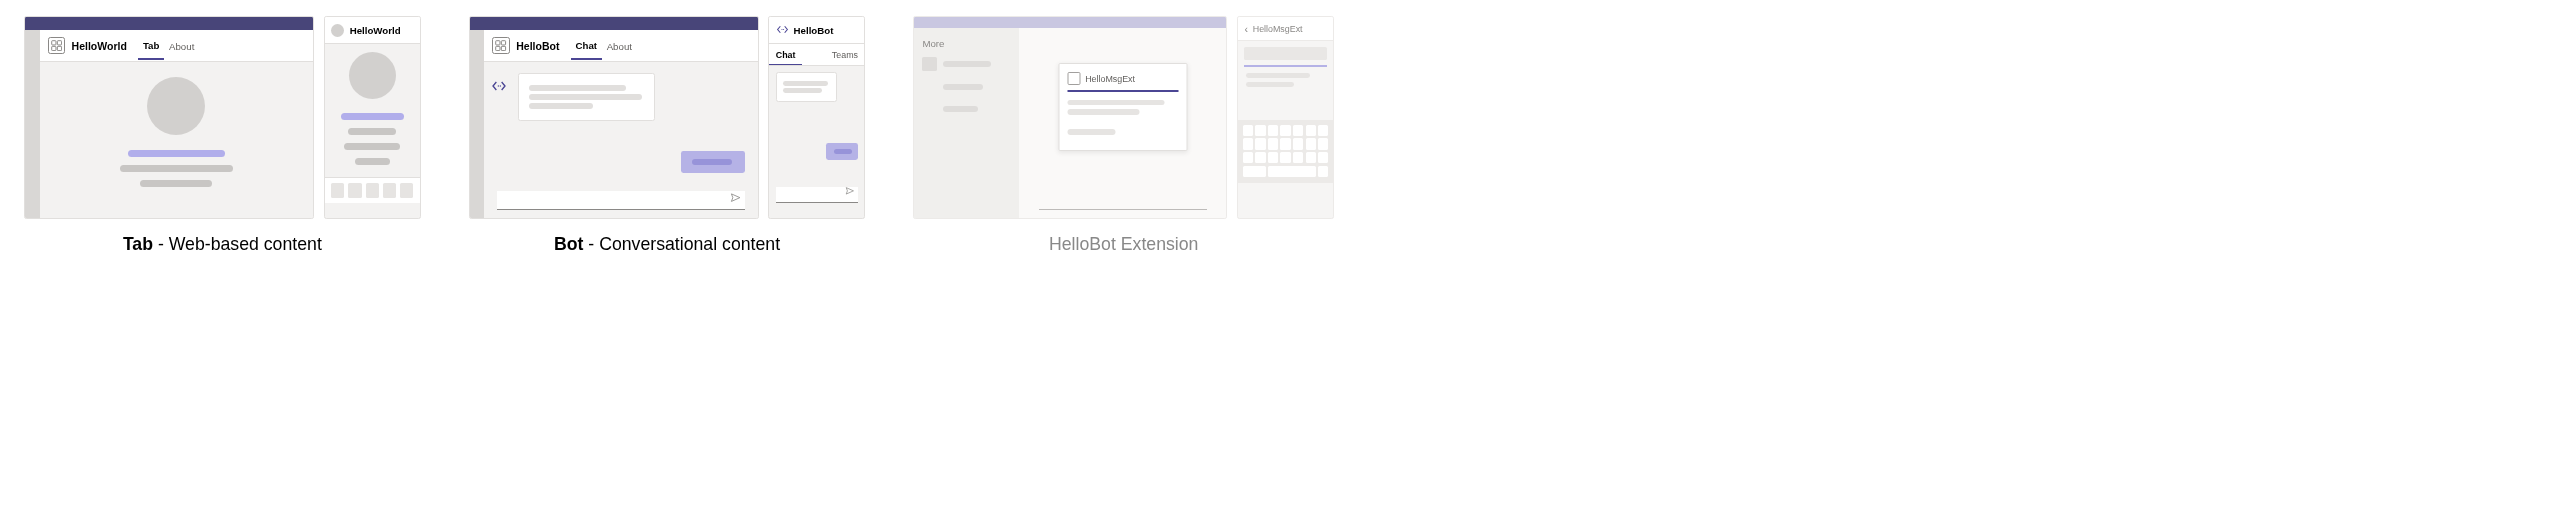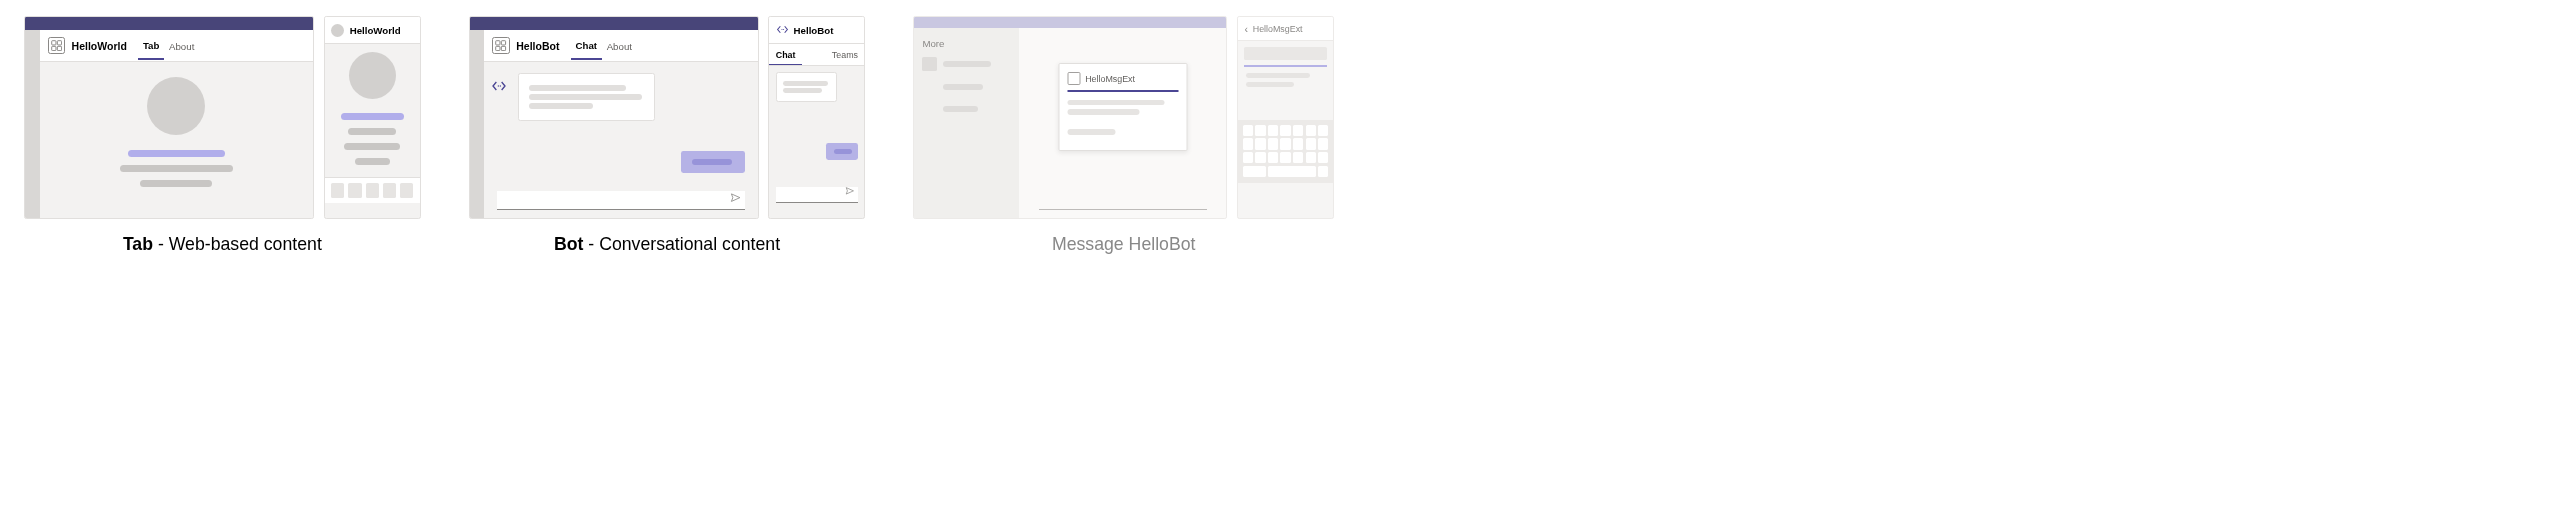--- a/index.html
+++ b/index.html
@@ -583,17 +583,17 @@
             <div class="k"></div>
             <div class="k"></div>
             <div class="k"></div>
             <div class="k"></div>
           <div class="k md"></div>
             <div class="k sp"></div>
             <div class="k"></div>
         </div>
       </div>
     </div>
-    <div class="caption muted">Message HelloBot</div>
+    <div class="caption muted">HelloBot Extension</div>
   </div>
 
 </div>
 
 
 </body></html>

